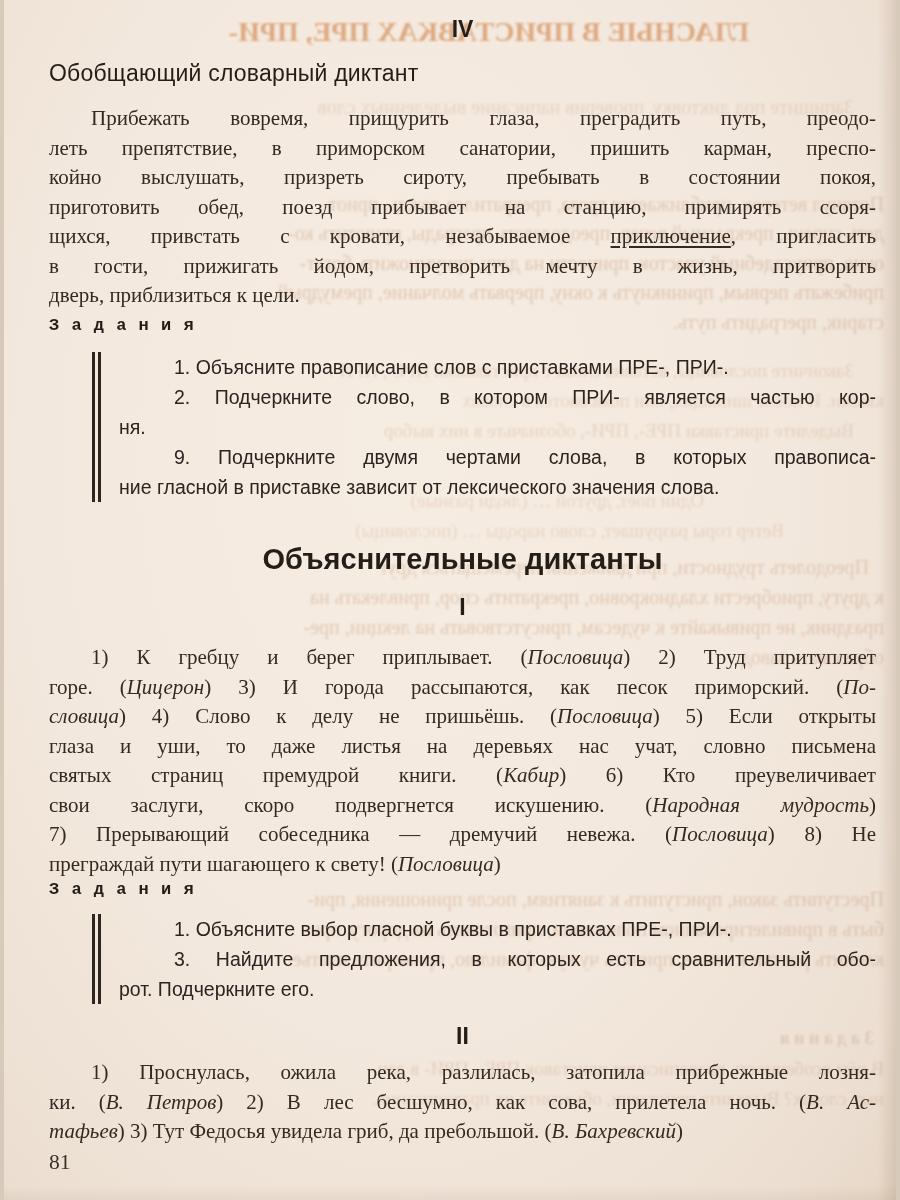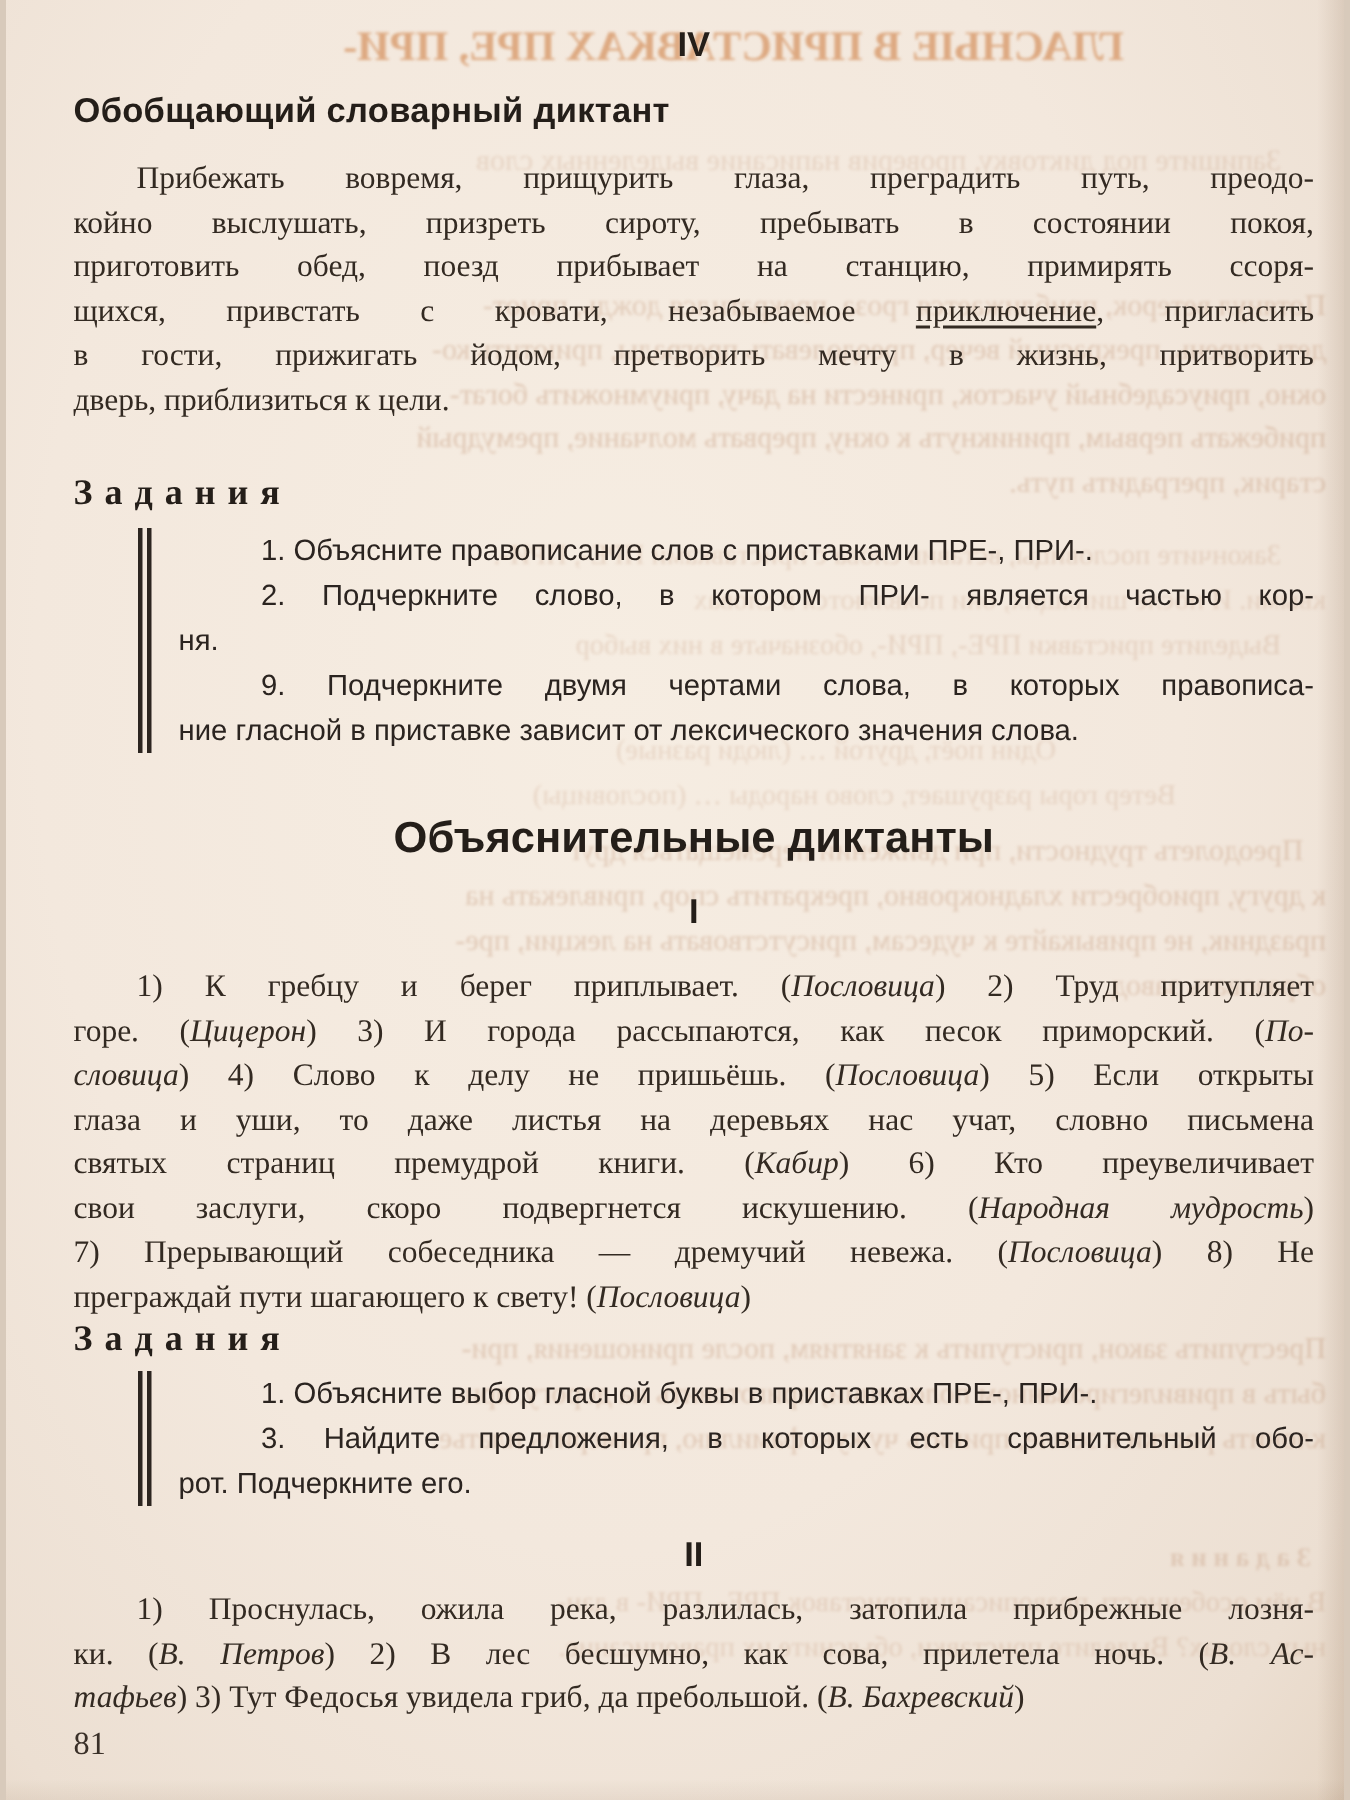--- a/index.html
+++ b/index.html
@@ -32,31 +32,31 @@
   .content{position:absolute;inset:0;}
   .abs{position:absolute;left:45px;right:20px;}
 
   .roman{
     text-align:center;
     font-family:"Liberation Sans", sans-serif;
     font-weight:bold;font-size:23px;color:#241e19;
   }
   .h1{
     font-family:"Liberation Sans", sans-serif;
-    font-weight:bold;font-size:23px;color:#241e19;
+    font-weight:normal;font-size:23px;color:#241e19;
     letter-spacing:0.2px;
   }
   .h2{
     text-align:center;
     font-family:"Liberation Sans", sans-serif;
     font-weight:bold;font-size:29px;color:#241e19;
   }
   .tasks-label{
-    font-family:Liberation Serif, serif;
-    font-weight:bold;font-size:24px;color:#241e19;
+    font-family:Liberation Mono, monospace;
+    font-weight:bold;font-size:17px;color:#241e19;
     letter-spacing:1px;
   }
   .para{font-size:21px;line-height:29.5px;}
   .para .tl{min-height:29.5px;}
   .tl.j{text-align:justify;text-align-last:justify;}
   .tl.ind{text-indent:42px;}
   .tasks{
     left:88px;
     border-left:9px double #2c2520;
     padding-left:18px;
@@ -98,20 +98,21 @@
     </div>
 
   <div class="content">
 
     <div class="abs roman" style="top:16px;">IV</div>
 
     <div class="abs h1" style="top:60px;">Обобщающий словарный диктант</div>
 
     <div class="abs para" style="top:104px;">
         <div class="tl j ind">Прибежать вовремя, прищурить глаза, преградить путь, преодо-</div>
+        <div class="tl j">леть препятствие, в приморском санатории, пришить карман, преспо-</div>
         <div class="tl j">койно выслушать, призреть сироту, пребывать в состоянии покоя,</div>
         <div class="tl j">приготовить обед, поезд прибывает на станцию, примирять ссоря-</div>
         <div class="tl j">щихся, привстать с кровати, незабываемое <u>приключение</u>, пригласить</div>
         <div class="tl j">в гости, прижигать йодом, претворить мечту в жизнь, притворить</div>
         <div class="tl">дверь, приблизиться к цели.</div>
       </div>
 
     <div class="abs tasks-label" style="top:316px;">З а д а н и я</div>
 
     <div class="abs tasks" style="top:352px;">

